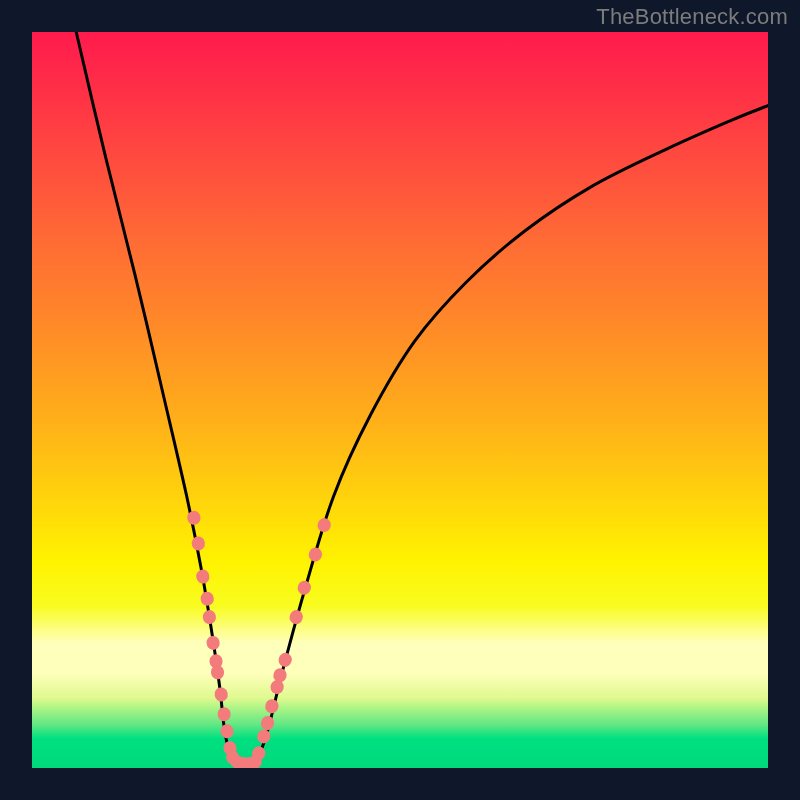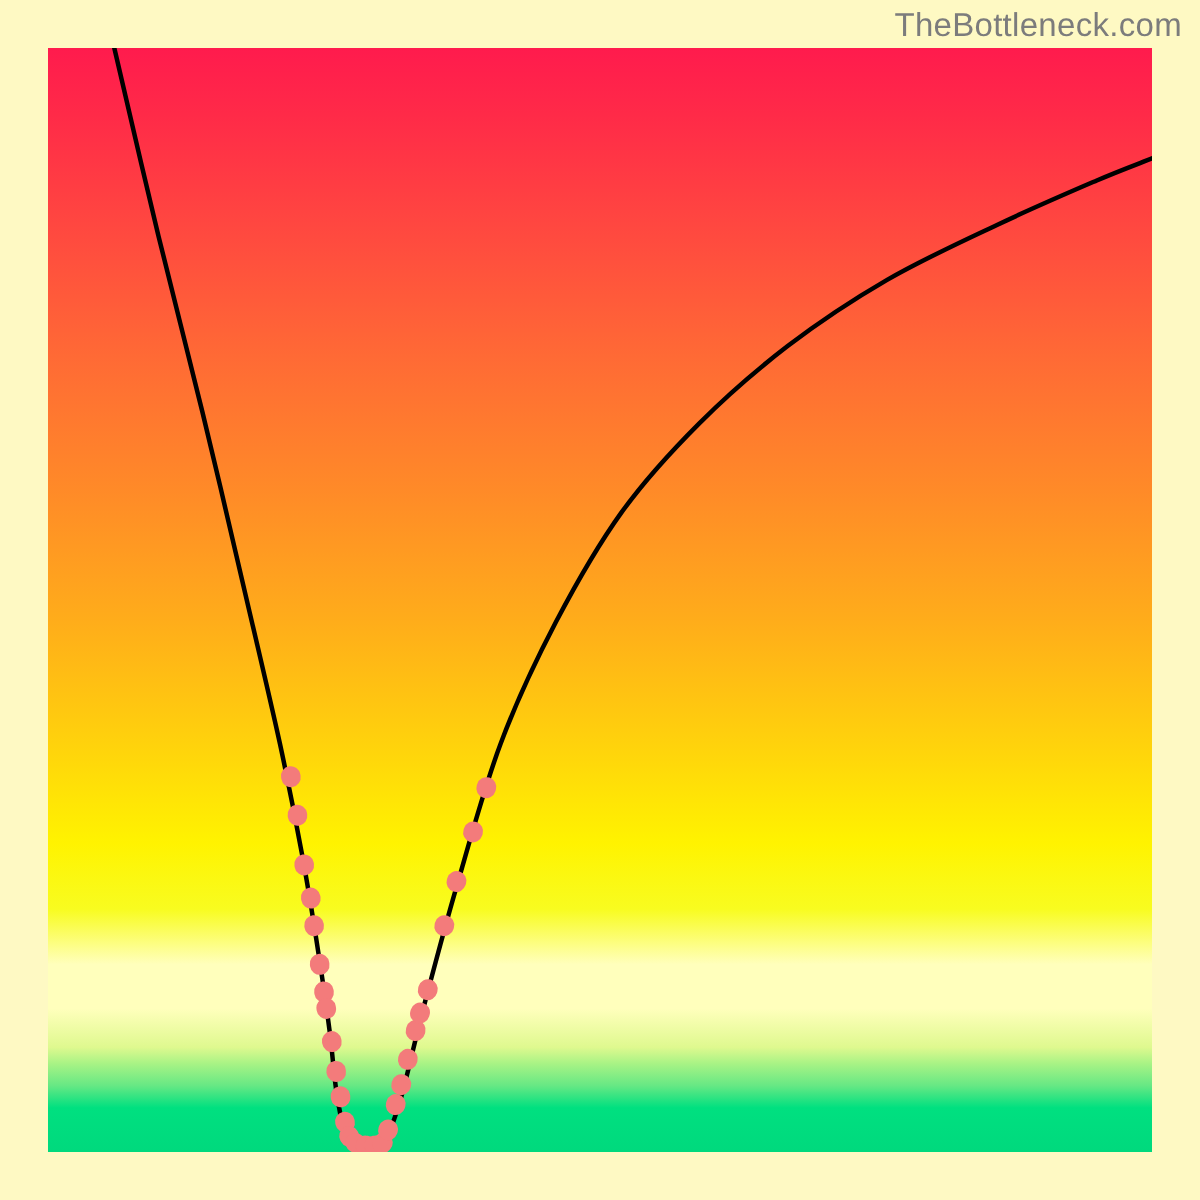--- a/index.html
+++ b/index.html
@@ -10,21 +10,21 @@
     overflow: hidden;
     background: #000;
     font-family: Arial, Helvetica, sans-serif;
   }
   .frame {
     position: absolute;
     top: 0;
     left: 0;
     width: 800px;
     height: 800px;
-    background: #fef9c3;
+    background: #0f172a;
   }
   .plot-area {
     position: absolute;
     top: 32px;
     left: 32px;
     width: 736px;
     height: 736px;
     overflow: hidden;
   }
   .gradient {

